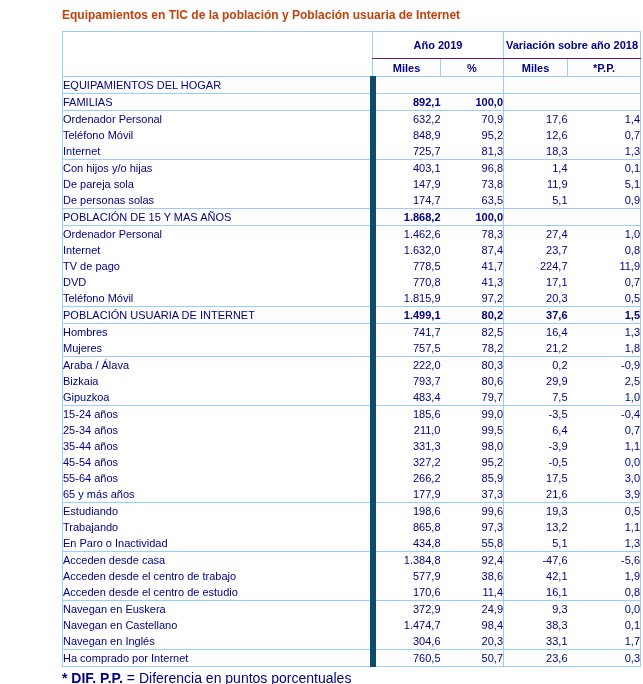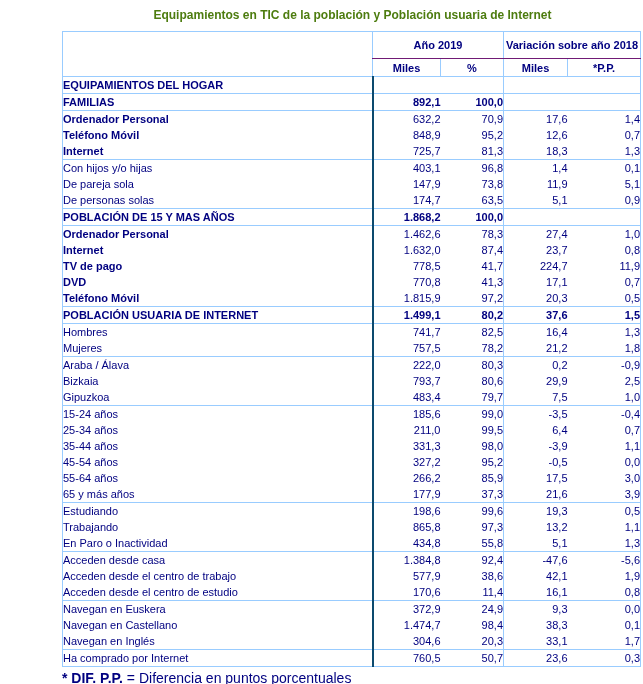--- a/index.html
+++ b/index.html
@@ -7,23 +7,22 @@
     width: 643px; height: 684px;
     background: #ffffff;
     overflow: hidden;
     font-family: "Liberation Sans", sans-serif;
     color: #000080;
   }
   .page { padding: 8px 0 0 62px; }
   .title {
     font-size: 12px;
     font-weight: bold;
-    color: #4d7c0f;
+    color: #c2410c;
     margin: 0 0 9px 0;
-    text-align: center;
   }
   table.stats {
     border-collapse: collapse;
     table-layout: fixed;
     width: 578px;
     border: 1px solid #99CCFF;
   }
   table.stats th, table.stats td {
     font-size: 11px;
     color: #000080;
@@ -64,23 +63,23 @@
 
   
   tbody td { height: 16px; vertical-align: middle; }
   tbody tr.sep td { border-top: 1px solid #99CCFF; }
   td.lbl { text-align: left; }
   td.lv0 { padding-left: 5px;  }
   td.lv1 { padding-left: 11px; }
   td.lv2 { padding-left: 17px; }
   td.lv3 { padding-left: 22px; }
   td.num { text-align: right; padding-right: 4px; }
-  td.c0  { border-left: 2px solid #0c4a6e; margin-top: 39px; }
+  td.c0  { border-left: 6px solid #0c4a6e; margin-top: 39px; }
   td.c2  { border-left: 1px solid #99CCFF; padding-right: 11px; margin-top: 6px; }
-  .lbold { font-weight: bold; margin-top: 48px; }
+  .lbold { font-weight: normal; margin-top: 48px; }
   .vbold { font-weight: bold; }
 
   
   .footnotes { margin-top: 4px; }
   .footnote {
     font-size: 14px;
     line-height: 14px;
     color: #000080;
   }
   .footnote .b, .footnote.b { font-weight: bold; }

